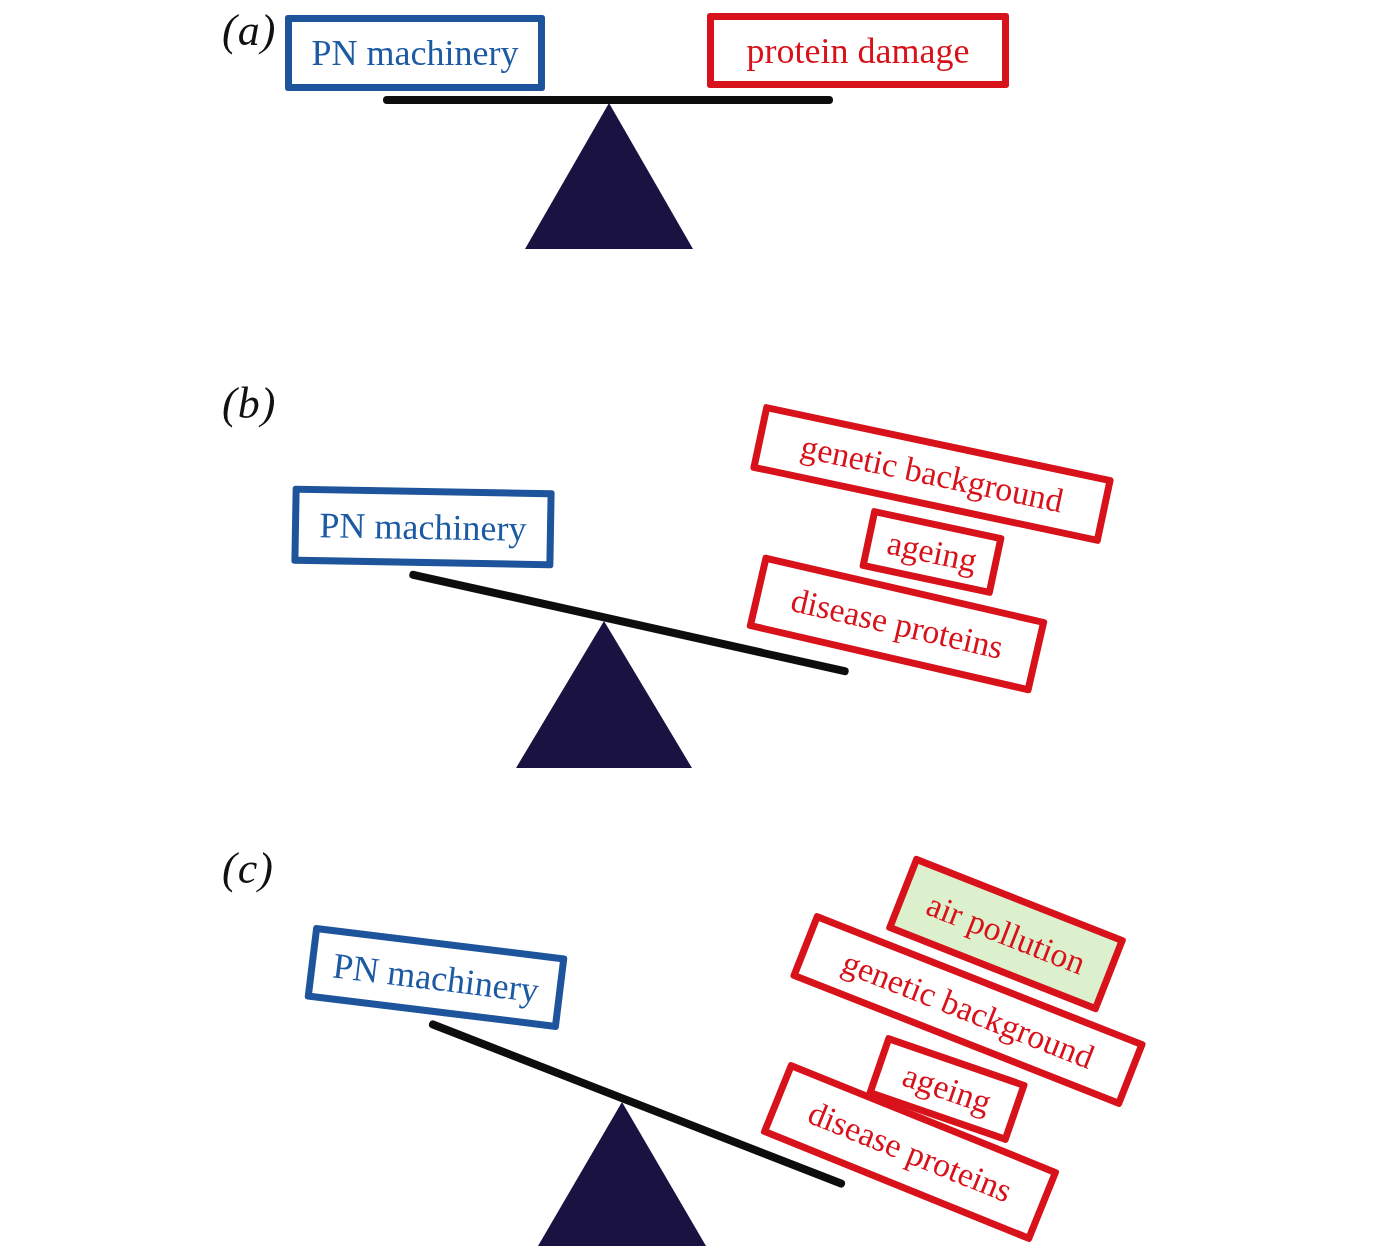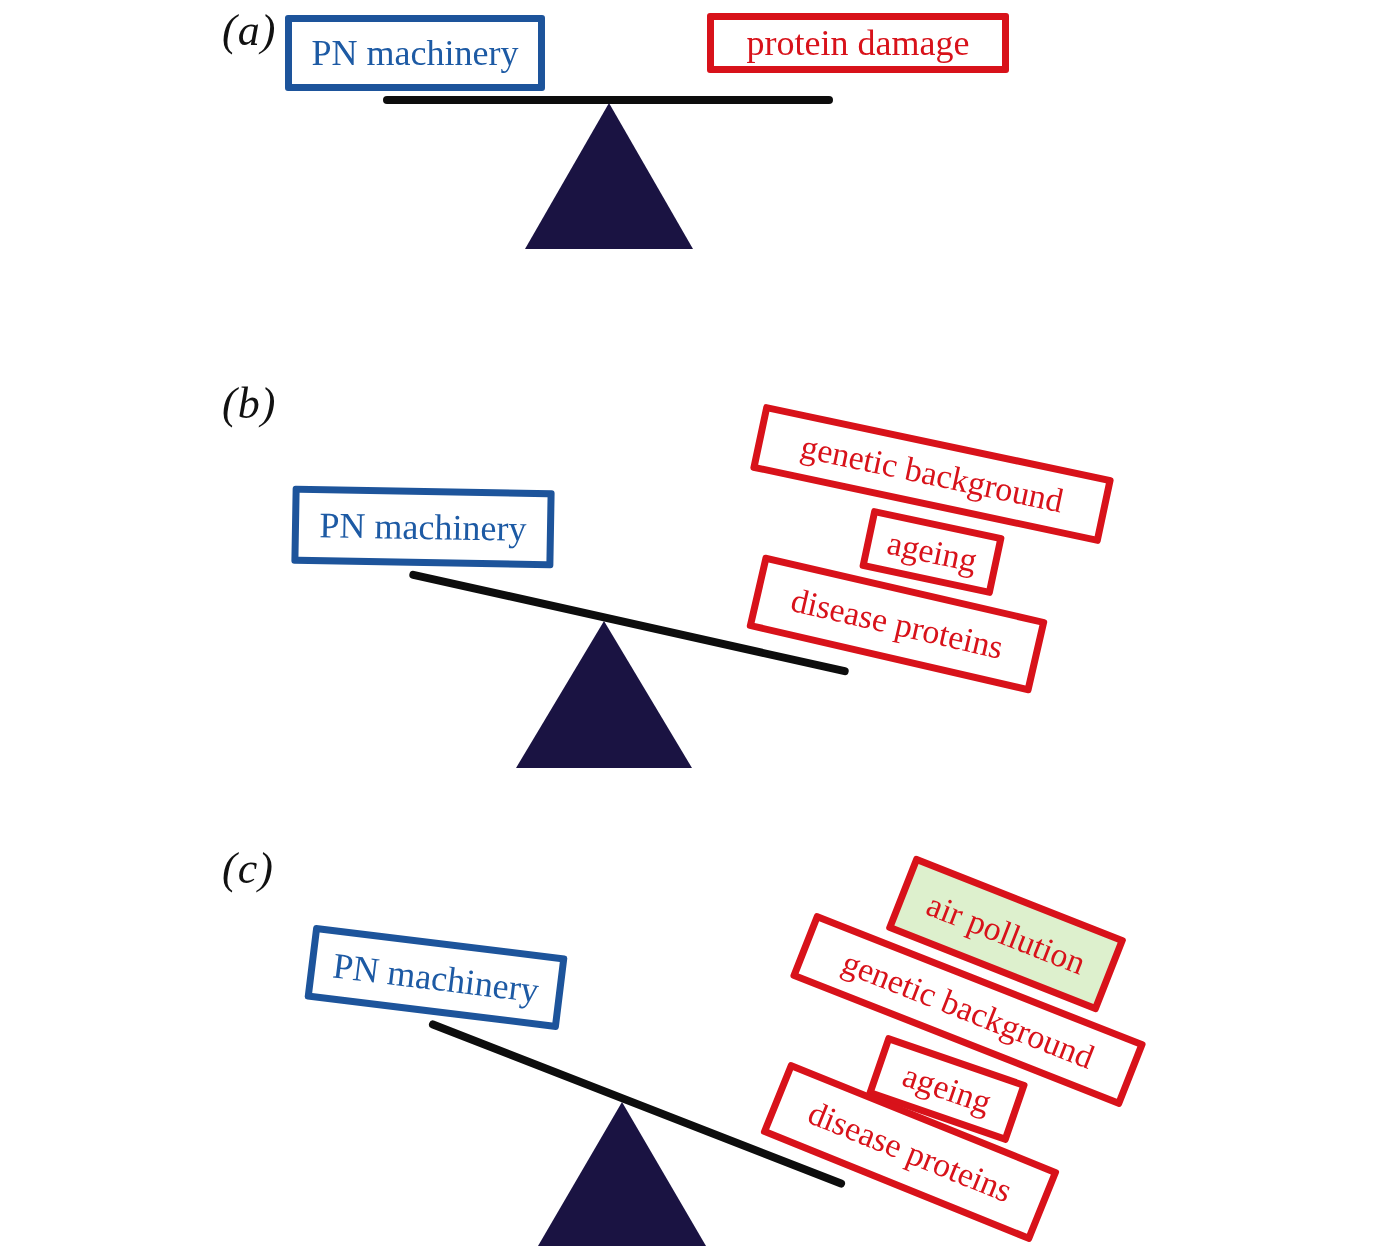--- a/index.html
+++ b/index.html
@@ -62,21 +62,21 @@
 
   <div>
     <div class="panel-label" style="left:222px;top:5px;">(a)</div>
 
     <div class="tri" style="left:525px;top:103px;border-width:0 84px 146px 84px;"></div>
 
     <div class="beam" style="left:383px;top:96px;width:450px;"></div>
 
     <div class="sbox blue fs36" style="left:285px;top:15px;width:260px;height:76px;">PN machinery</div>
 
-    <div class="sbox red fs36" style="left:707px;top:13px;width:302px;height:60px;">protein damage</div>
+    <div class="sbox red fs36" style="left:707px;top:13px;width:302px;height:75px;">protein damage</div>
   </div>
 
   <div>
     <div class="panel-label" style="left:222px;top:378px;">(b)</div>
 
     <div class="tri" style="left:516px;top:621px;border-width:0 88px 147px 88px;"></div>
 
     <div class="beam" style="left:404px;top:619px;width:450px;transform:rotate(12.6deg);"></div>
 
     <div class="sbox blue fs36" style="left:292px;top:488px;width:262px;height:78px;transform:rotate(1deg);">PN machinery</div>

